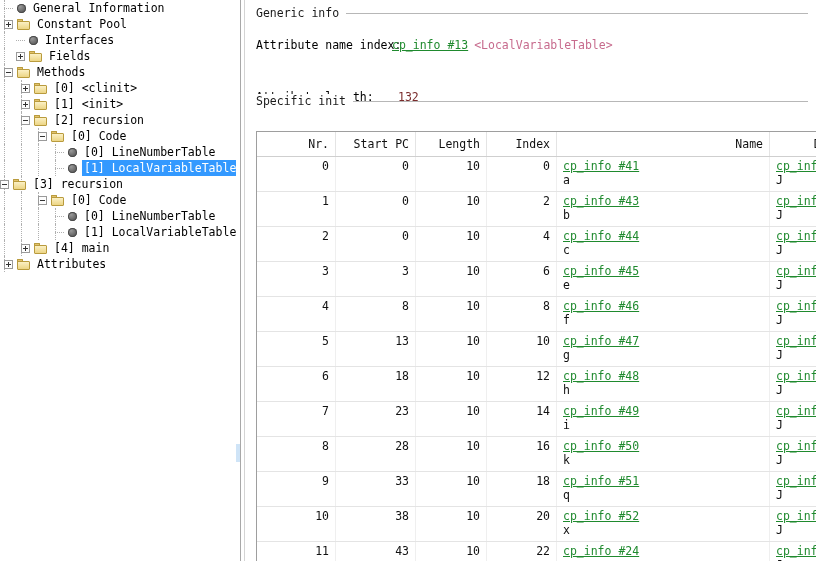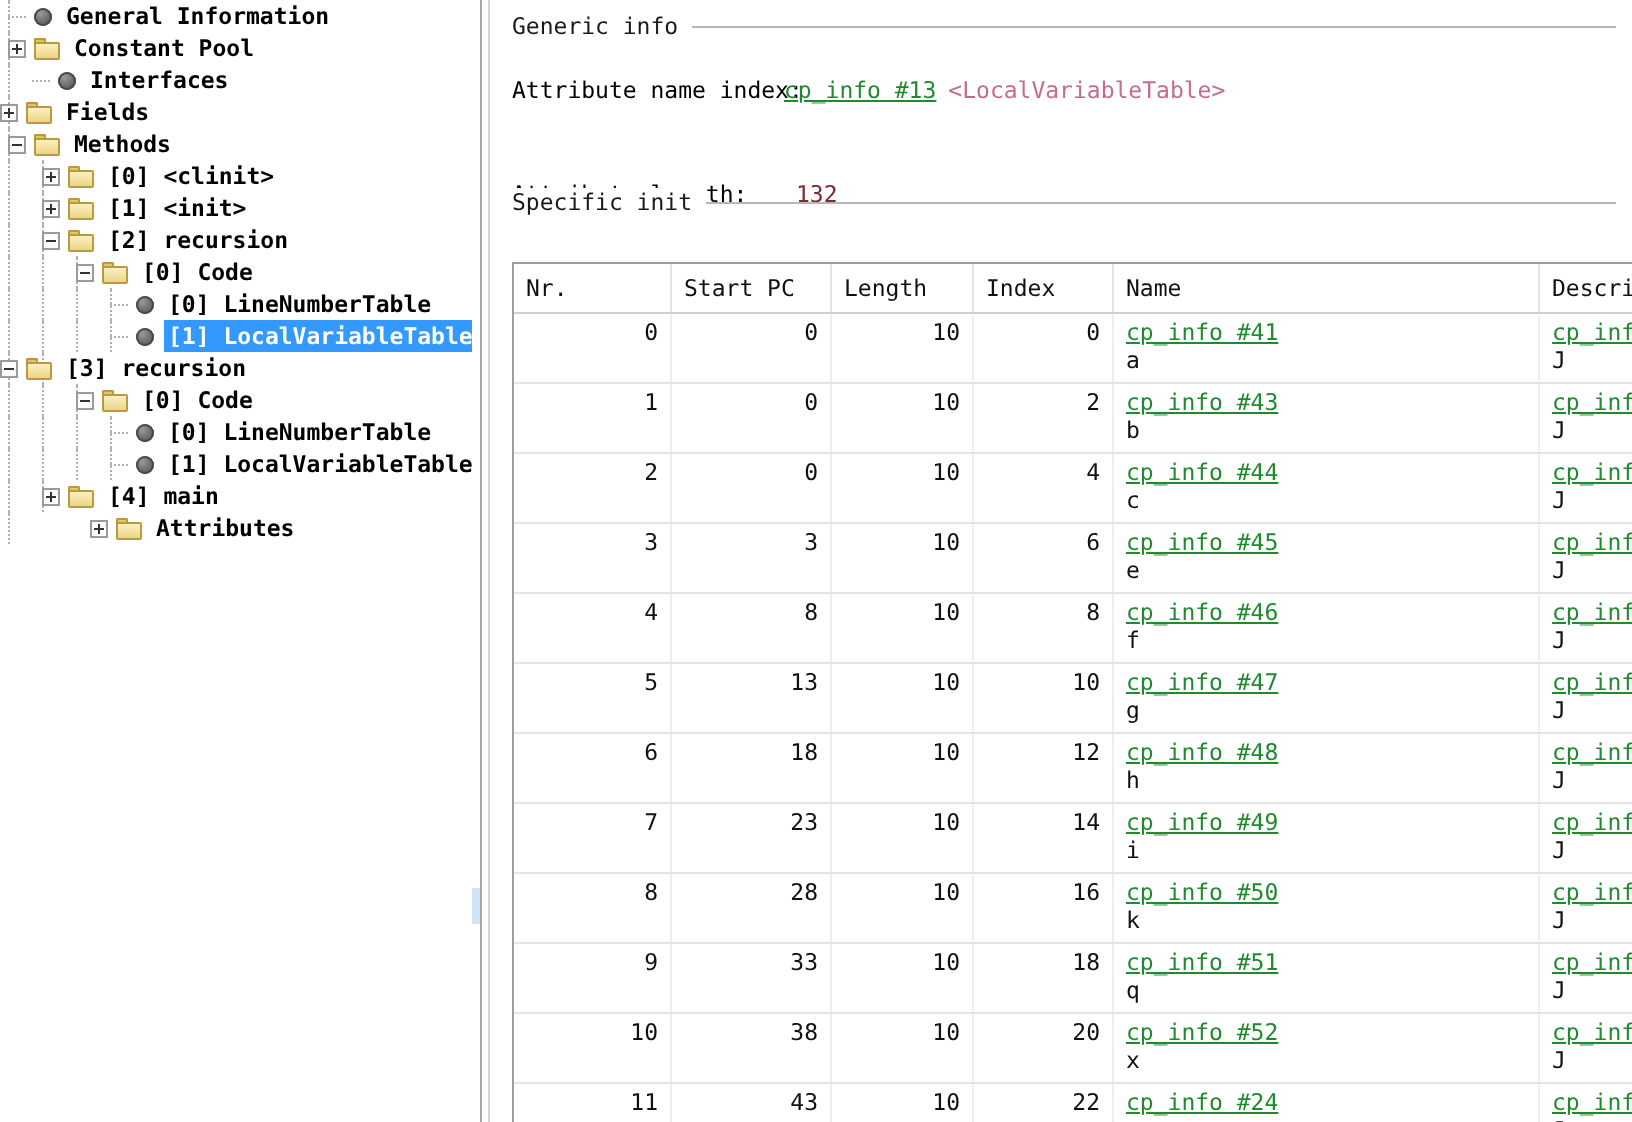--- a/index.html
+++ b/index.html
@@ -38,21 +38,20 @@
     line-height: 16px;
     white-space: nowrap;
     font-family: "DejaVu Sans Mono", "Liberation Mono", monospace;
     font-size: 11.5px;
     color: #000;
   }
   .tree-row .inner {
     display: inline-flex;
     align-items: center;
     height: 16px;
-    font-weight: bold;
   }
   .guide {
     position: absolute;
     top: 0;
     width: 1px;
     height: 16px;
     border-left: 1px dotted #b0b0b0;
   }
   .expander {
     width: 9px;
@@ -257,21 +256,21 @@
     table-layout: fixed;
     font-family: "DejaVu Sans Mono", "Liberation Mono", monospace;
     font-size: 11.5px;
   }
   table.lvt thead th {
     height: 24px;
     background: #ffffff;
     border-bottom: 1px solid #cfcfcf;
     border-right: 1px solid #e4e4e4;
     font-weight: normal;
-    text-align: left;
+    text-align: right;
     padding: 0 6px;
     color: #111;
     vertical-align: middle;
   }
   table.lvt tbody td {
     height: 32px;
     border-bottom: 1px solid #e4e4e4;
     border-right: 1px solid #efefef;
     padding: 2px 6px 0 6px;
     vertical-align: top;
@@ -307,21 +306,21 @@
               <span class="tab"></span>
               <span class="body"></span>
             </span>
             <span class="tree-label">Constant Pool</span>
           </span></div>
         <div class="tree-row"><span class="guide" style="left: 4px;"></span><span class="inner" style="padding-left: 16px;">
             <span class="elbow"></span>
             <span class="ico ico-dot"></span>
             <span class="tree-label">Interfaces</span>
           </span></div>
-        <div class="tree-row"><span class="guide" style="left: 4px;"></span><span class="inner" style="padding-left: 0;">
+        <div class="tree-row"><span class="guide" style="left: 4px;"></span><span class="inner" style="padding-left: 16px;">
             <span class="expander plus"></span>
             <span class="ico ico-folder">
               <span class="tab"></span>
               <span class="body"></span>
             </span>
             <span class="tree-label">Fields</span>
           </span></div>
         <div class="tree-row"><span class="guide" style="left: 4px;"></span><span class="inner" style="padding-left: 4px;">
             <span class="expander"></span>
             <span class="ico ico-folder">
@@ -399,21 +398,21 @@
             <span class="tree-label">[1] LocalVariableTable</span>
           </span></div>
         <div class="tree-row"><span class="guide" style="left: 4px;"></span><span class="guide" style="left: 21px;"></span><span class="inner" style="padding-left: 21px;">
             <span class="expander plus"></span>
             <span class="ico ico-folder">
               <span class="tab"></span>
               <span class="body"></span>
             </span>
             <span class="tree-label">[4] main</span>
           </span></div>
-        <div class="tree-row"><span class="guide" style="left: 4px;"></span><span class="inner" style="padding-left: 4px; margin-left: 41px;">
+        <div class="tree-row"><span class="guide" style="left: 4px;"></span><span class="inner" style="padding-left: 4px;">
             <span class="expander plus"></span>
             <span class="ico ico-folder">
               <span class="tab"></span>
               <span class="body"></span>
             </span>
             <span class="tree-label">Attributes</span>
           </span></div>
       </div>
   </div>
 

